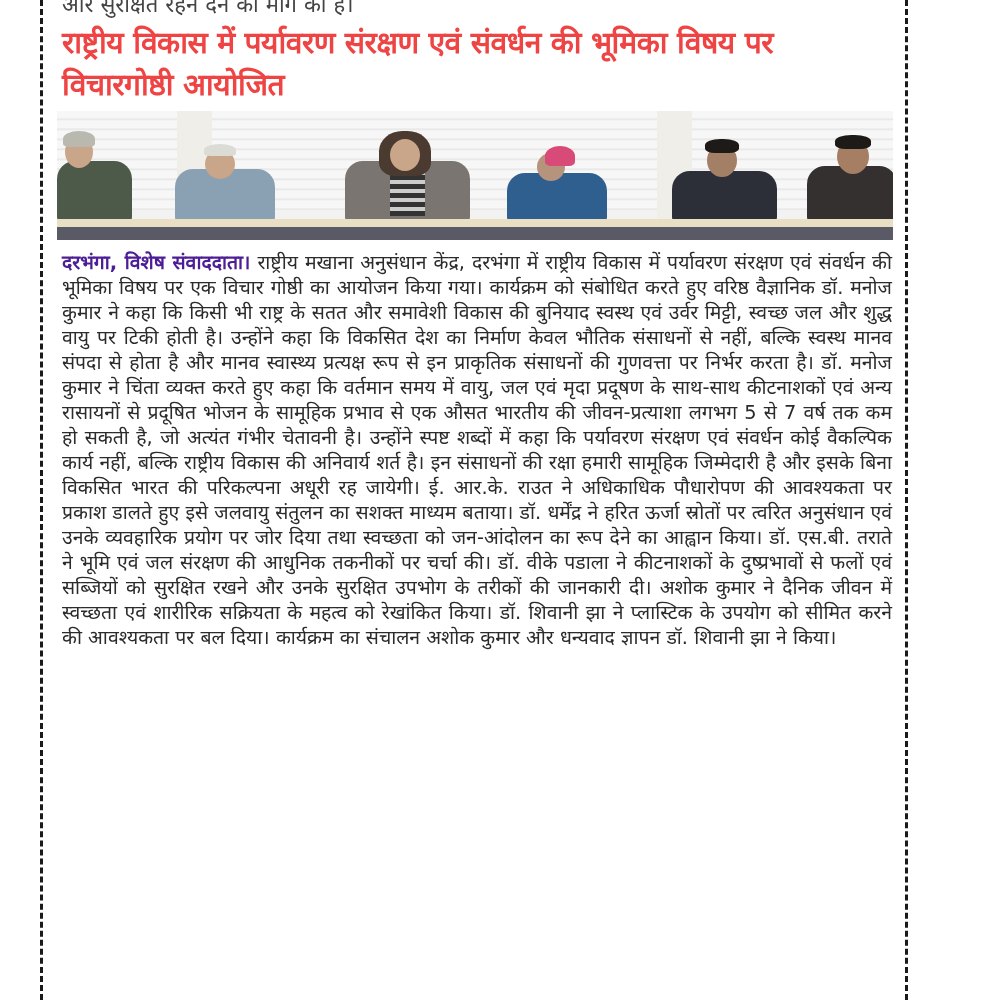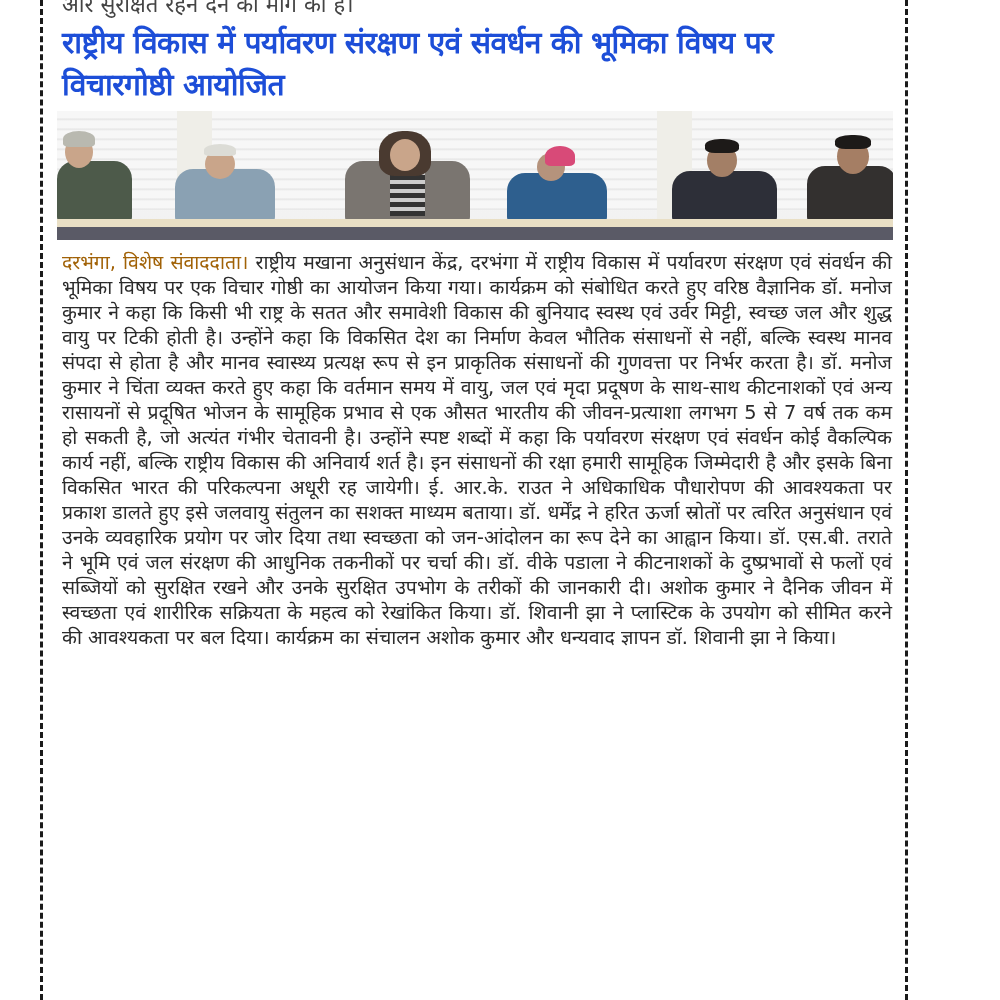--- a/index.html
+++ b/index.html
@@ -6,37 +6,37 @@
   body { width:1000px; height:1000px; position:relative; overflow:hidden;
          font-family:"DejaVu Sans", sans-serif; color:#2a2a2a; }
   .border-left { position:absolute; left:40px; top:0; width:0; height:1000px;
          border-left:3px dashed #1a1a1a; }
   .border-right { position:absolute; left:905px; top:0; width:0; height:1000px;
          border-left:3px dashed #1a1a1a; }
   .prev-line { position:absolute; left:62px; top:-12px; font-size:22px; color:#444;
          white-space:nowrap; }
   .headline { position:absolute; left:62px; top:22px; width:830px; margin:0;
          font-family:"DejaVu Sans", sans-serif; font-weight:bold; font-size:30px;
-         line-height:42px; color:#1d4ed8; letter-spacing:-0.5px; }
+         line-height:42px; color:#ef4444; letter-spacing:-0.5px; }
   .photo { position:absolute; left:57px; top:111px; width:836px; height:129px;
          background:linear-gradient(#fafafa 0%, #f0f0f0 100%); overflow:hidden; }
   .blinds { position:absolute; left:0; top:0; right:0; height:100px;
          background:repeating-linear-gradient(#f7f7f7 0px, #f7f7f7 7px, #e4e4e4 8px, #f7f7f7 10px); }
   .pillar { position:absolute; top:0; width:35px; height:110px; background:#efeee8; }
   .table-top { position:absolute; left:0; right:0; top:108px; height:8px; background:#e9dfc5; }
   .table-front { position:absolute; left:0; right:0; top:116px; height:13px; background:#5a5a66; }
   .person { position:absolute; }
   .head { position:absolute; border-radius:50%; background:#c9a58a; }
   .body-shape { position:absolute; border-radius:18px 18px 4px 4px; }
   .hat { position:absolute; border-radius:50% 50% 20% 20%; }
   .hair { position:absolute; border-radius:45% 45% 30% 30%; background:#4a3a30; }
   .article-body { position:absolute; left:62px; top:250px; width:830px; margin:0;
          font-size:19.4px; line-height:25px; text-align:justify; color:#2b2b2b;
          font-family:"DejaVu Sans", sans-serif; }
-  .dateline { font-weight:normal; color:#a16207; }
+  .dateline { font-weight:bold; color:#4c1d95; }
 </style>
 </head>
 <body>
 
 <div class="border-left"></div>
 <div class="border-right"></div>
 
 <div class="prev-line">और सुरक्षित रहने देने की मांग की है।</div>
 
 <h1 class="headline">राष्ट्रीय विकास में पर्यावरण संरक्षण एवं संवर्धन की भूमिका विषय पर विचारगोष्ठी आयोजित</h1>

